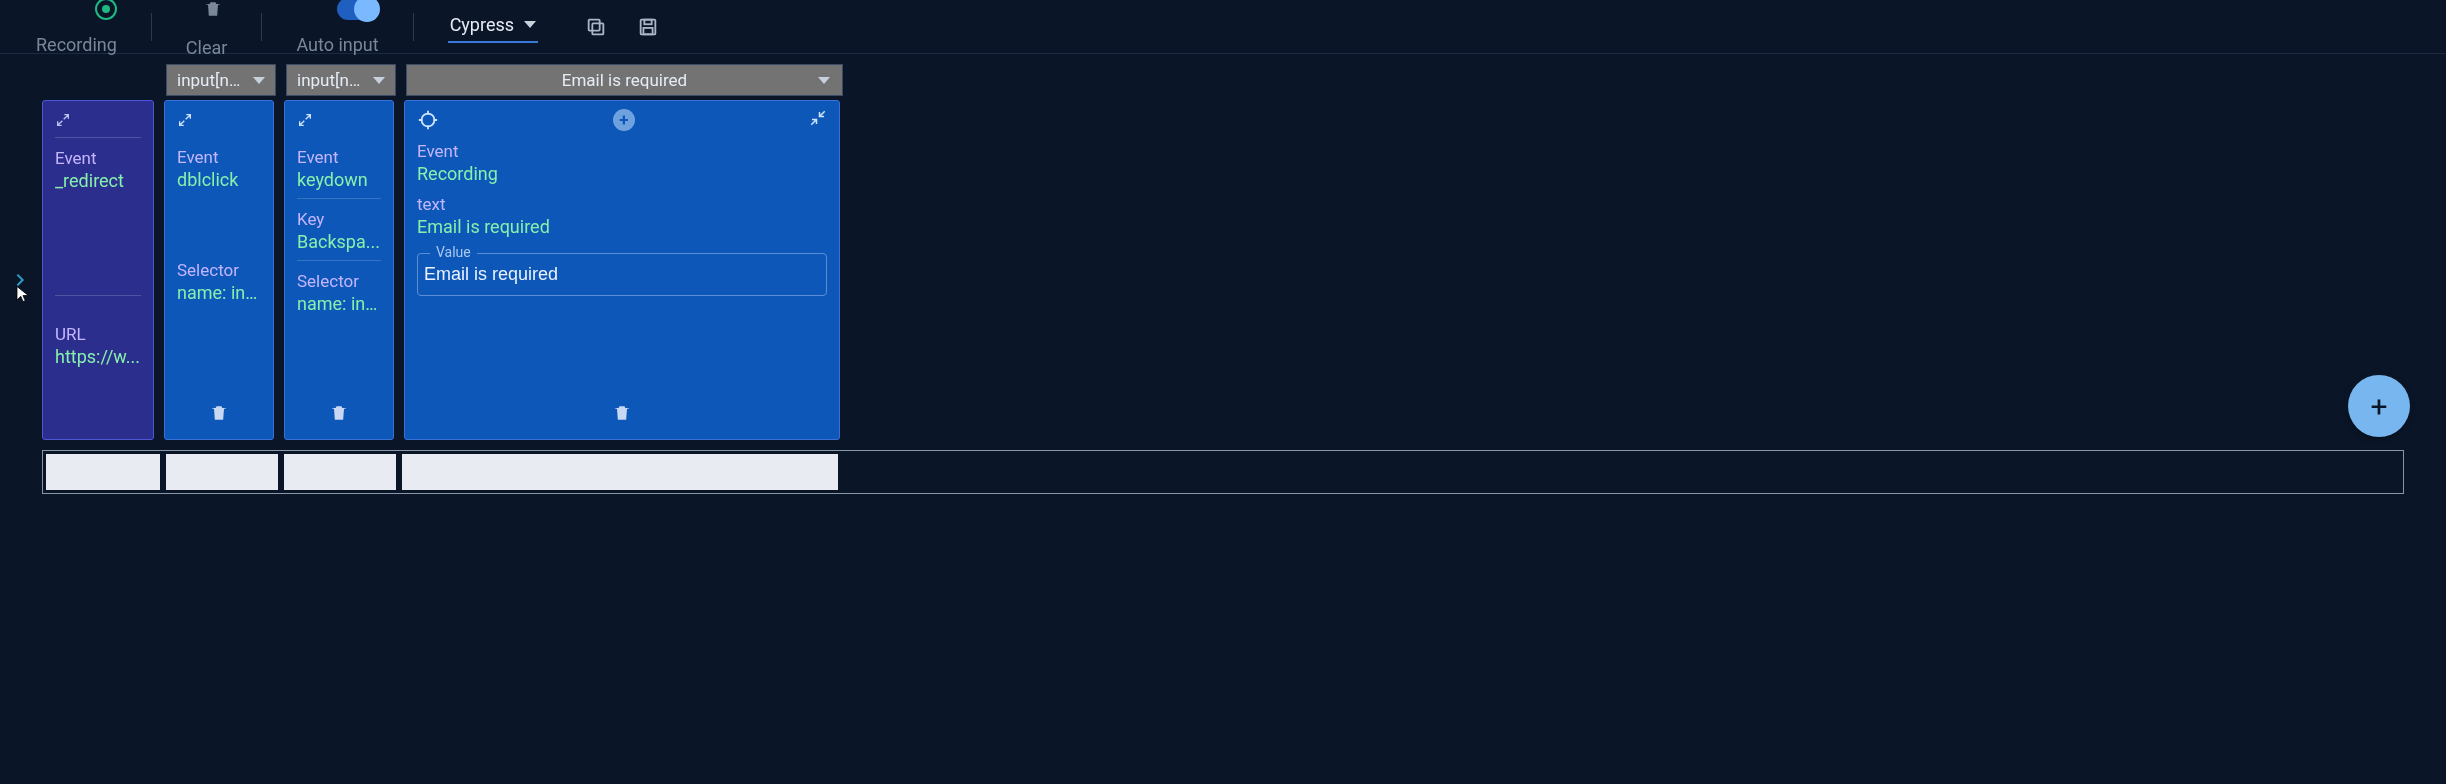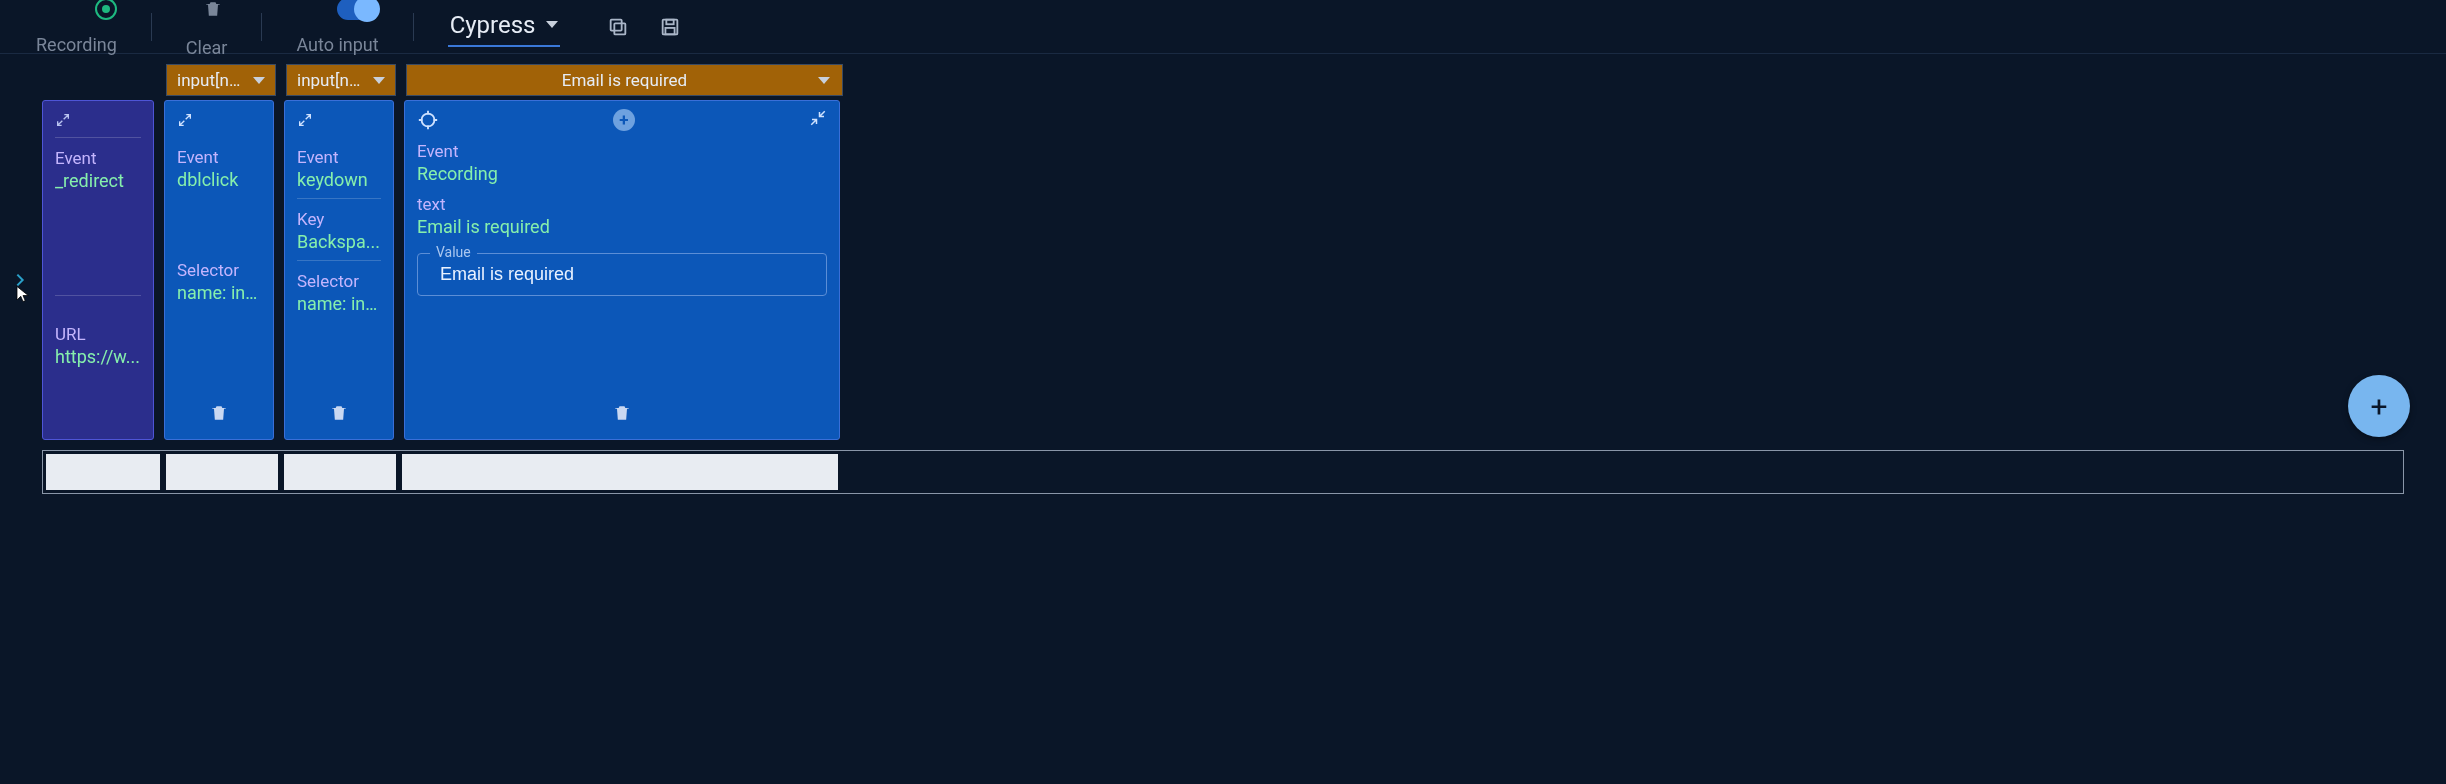--- a/index.html
+++ b/index.html
@@ -36,36 +36,36 @@
   .toggle {
     width:42px; height:22px; border-radius:11px; background:#1e5fbf;
     position:relative; cursor:pointer;
   }
   .toggle::after {
     content:""; position:absolute; right:-1px; top:-2px; width:26px; height:26px;
     border-radius:50%; background:#7ab8ff;
   }
 
   .framework-select {
-    display:flex; align-items:center; gap:10px; color:#e6ecf5; font-size:24px;
+    display:flex; align-items:center; gap:10px; color:#e6ecf5; font-size:18px;
     border-bottom:2px solid #3a78d8; padding:4px 2px 6px 2px; cursor:pointer;
   }
   .caret-down { width:0; height:0; border-left:6px solid transparent; border-right:6px solid transparent; border-top:7px solid #c8d0dc; }
 
   .icon-btn { width:28px; height:28px; display:flex; align-items:center; justify-content:center; cursor:pointer; color:#aab6c8; }
   .icon-btn svg { display:block; }
 
   
   .main { position:relative; padding: 10px 0 0 42px; }
 
   
   .selector-row { display:flex; gap:10px; }
   .sel-slot1 { width:114px; }
   .sel-dd {
-    height:32px; border:1px solid #3a4a62; background:#a16207;
+    height:32px; border:1px solid #3a4a62; background:#737373;
     display:flex; align-items:center; justify-content:space-between;
     padding:0 10px; color:#e6ecf5; font-size:17px; cursor:pointer;
   }
   .sel-dd.w-sm { width:110px; }
   .sel-dd.w-xl { width:437px; justify-content:center; position:relative; }
   .sel-dd.w-xl .caret-down { position:absolute; right:12px; }
 
   
   .cards-row { display:flex; gap:10px; margin-top:4px; }
   .card {
@@ -119,21 +119,21 @@
   .mini-toggle {
     width:34px; height:16px; border-radius:8px; background:#1b6fd6; position:relative; cursor:pointer;
   }
   .mini-toggle::after {
     content:""; position:absolute; right:-2px; top:-3px; width:22px; height:22px;
     border-radius:50%; background:#a9cef8;
   }
 
   .value-box {
     margin-top:16px; border:1px solid #5c8ed6; border-radius:4px;
-    padding:6px 14px 10px 22px; position:relative;
+    padding:6px 14px 10px 6px; position:relative;
   }
   .value-box .vb-label {
     position:absolute; top:-10px; left:12px; background:#0c57b8;
     padding:0 6px; font-size:14px; color:#a9c6ef;
   }
   .value-box input {
     width:100%; border:none; background:transparent; color:#eaf2ff;
     font-size:18px; outline:none; padding-top:4px;
   }
 

